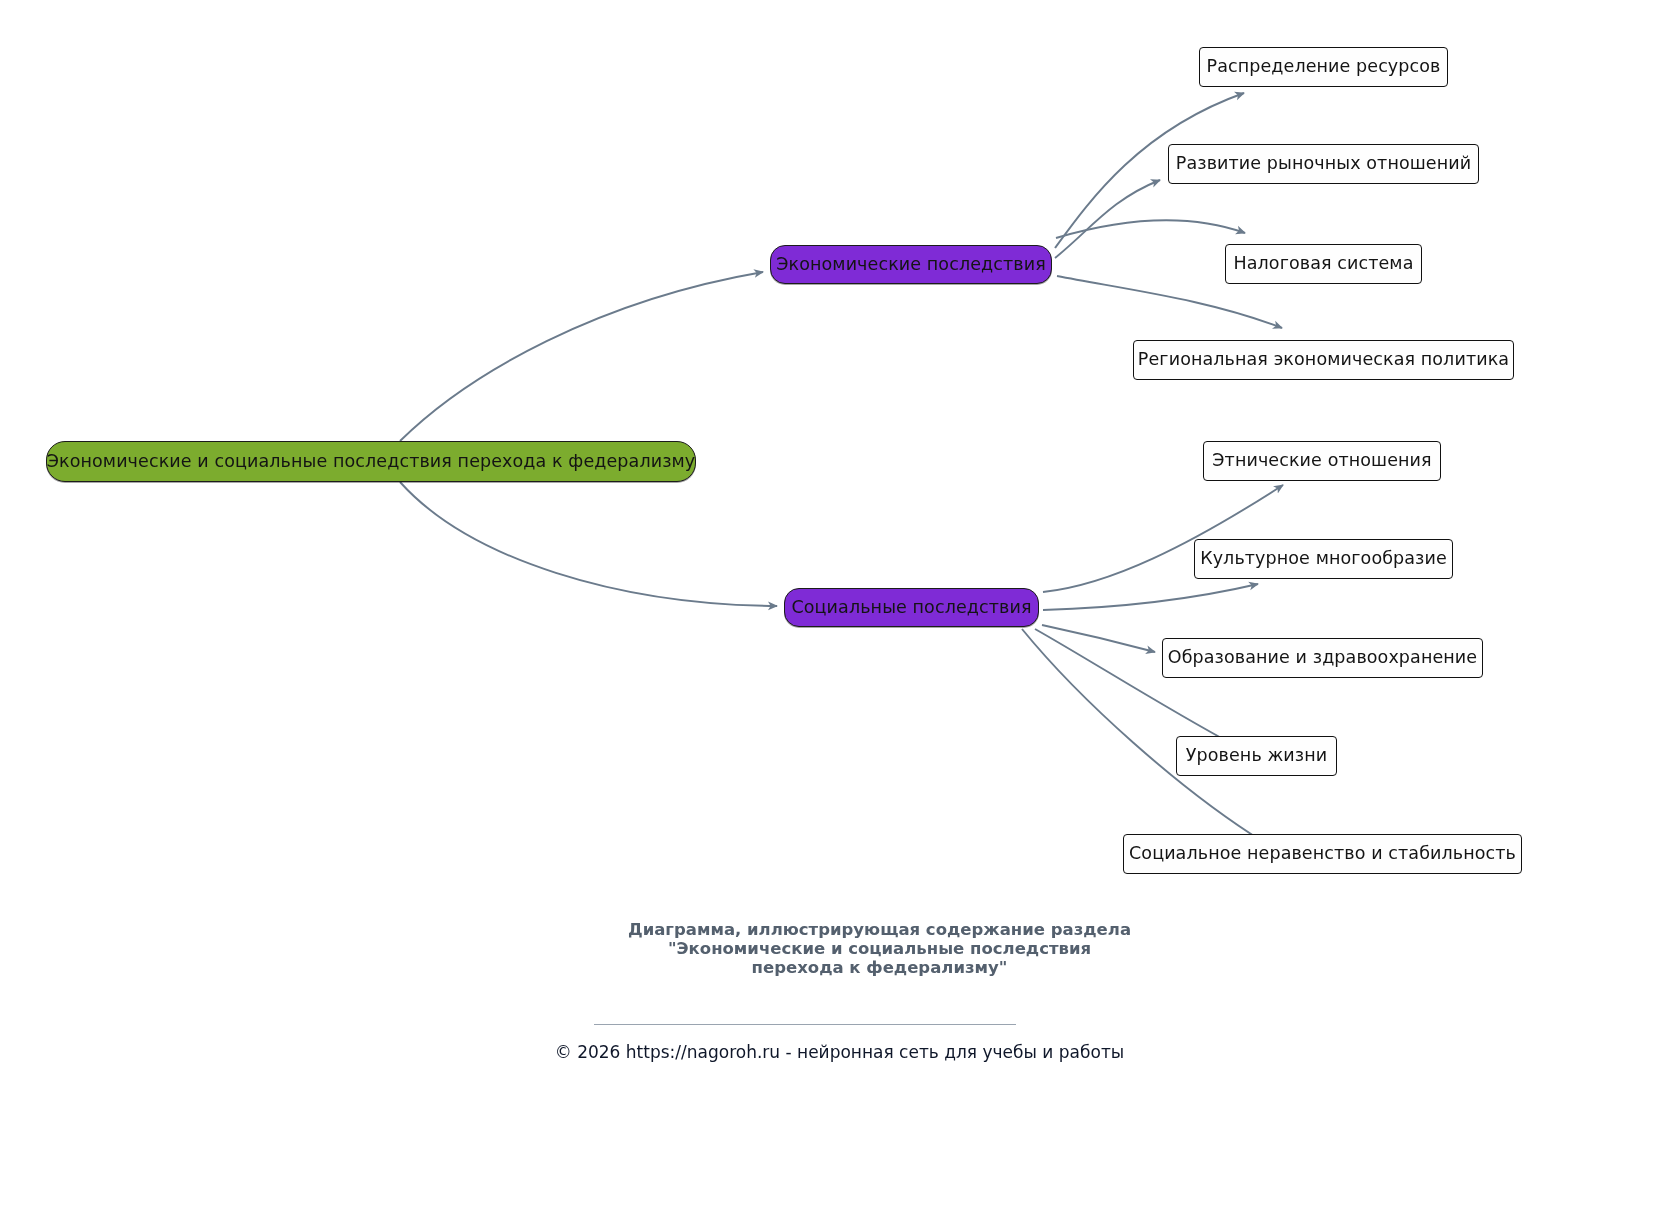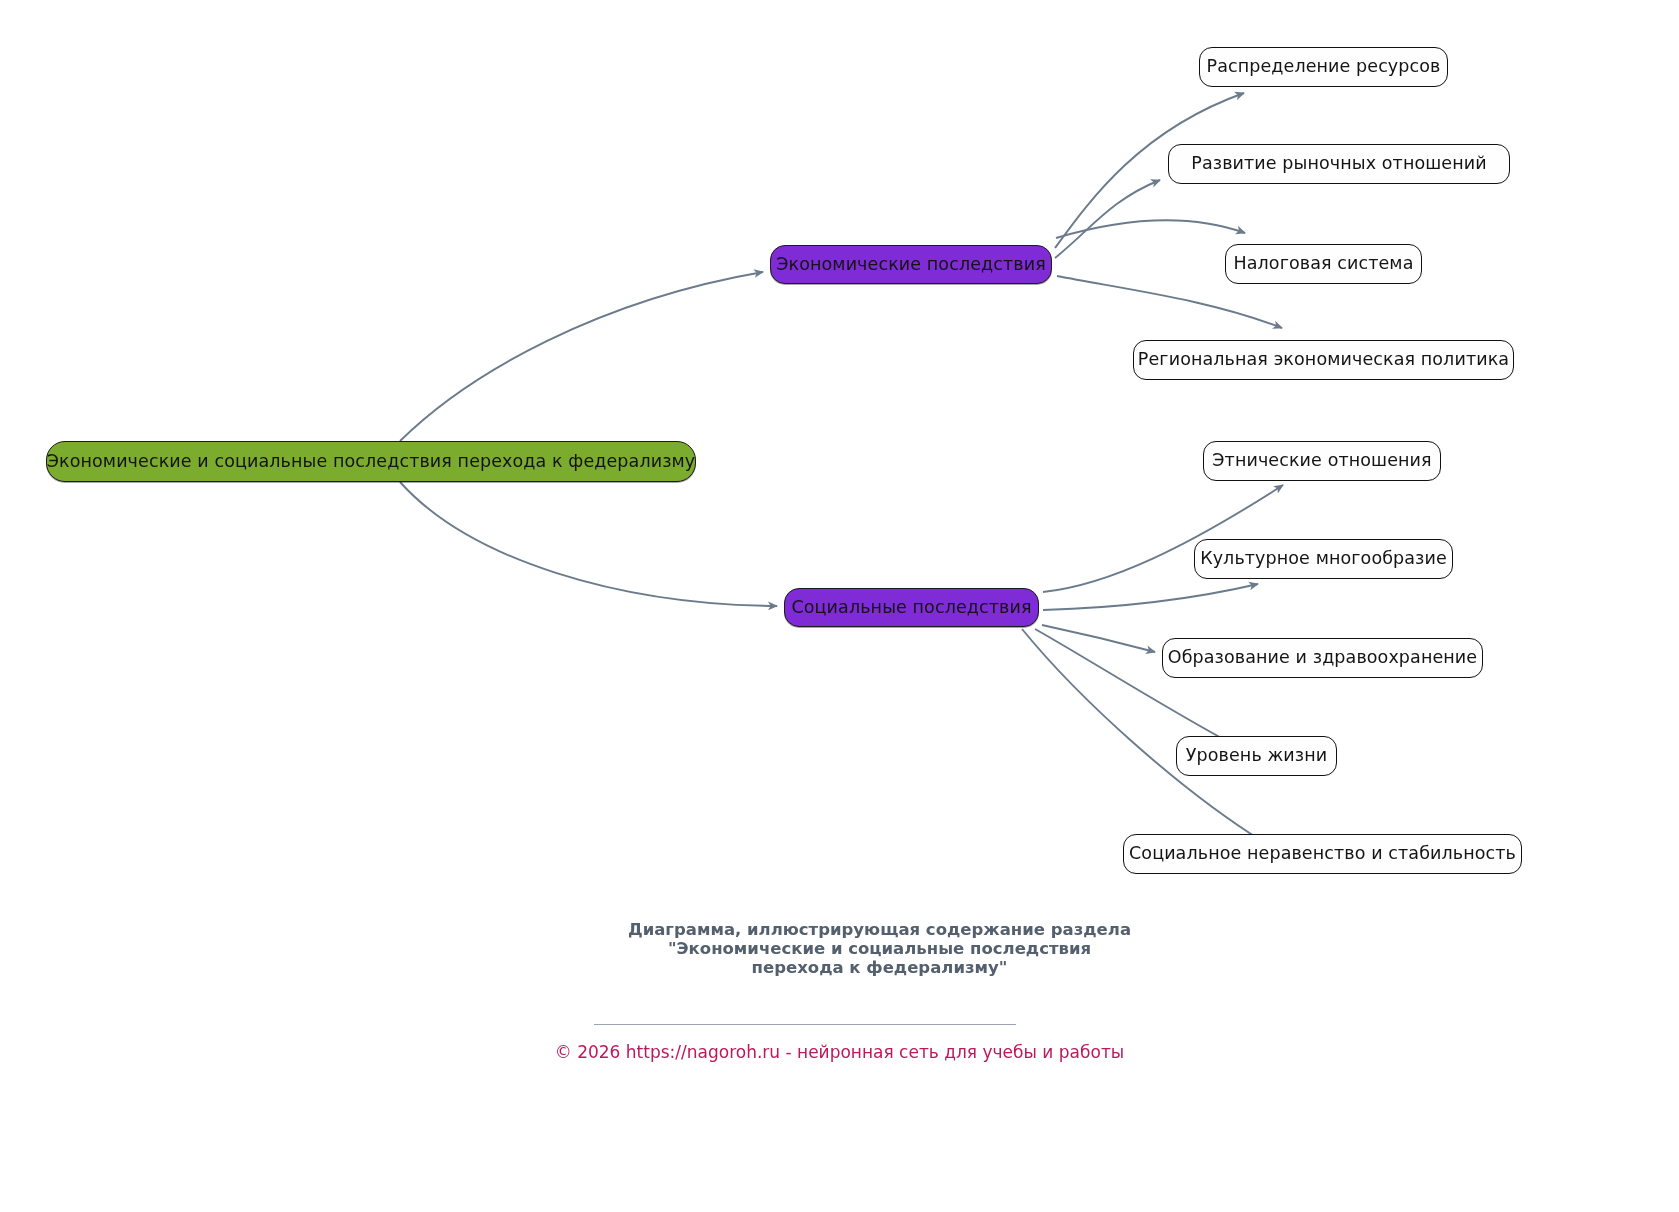--- a/index.html
+++ b/index.html
@@ -56,21 +56,21 @@
   .node-branch {
     background: #7f2bd6;
     border: 1.6px solid #1c1c1c;
     border-radius: 15px;
     box-shadow: 0 1px 0 rgba(0,0,0,0.35);
   }
 
   .node-leaf {
     background: #fefefe;
     border: 1.6px solid #111111;
-    border-radius: 13px;
+    border-radius: 4px;
   }
 
   .caption {
     position: absolute;
     left: 0;
     width: 1679px;
     text-align: center;
     font-family: "DejaVu Sans", sans-serif;
     font-weight: bold;
     font-size: 16.5px;
@@ -85,21 +85,21 @@
     background: #9aa4b0;
   }
 
   .footer {
     position: absolute;
     left: 0;
     width: 1679px;
     text-align: center;
     font-family: "DejaVu Sans", sans-serif;
     font-size: 17px;
-    color: #be185d;
+    color: #0f172a;
     white-space: pre;
   }
 </style>
 </head>
 <body>
 
 <div id="canvas">
 
   <svg class="edge-layer" viewBox="0 0 1679 1212" width="1679" height="1212" xmlns="http://www.w3.org/2000/svg">
     <defs>
@@ -126,21 +126,21 @@
     </g>
   </svg>
 
   <div class="node node-root" style="left:46px; top:441px; width:650px; height:41px;">Экономические и социальные последствия перехода к федерализму</div>
 
   <div class="node node-branch" style="left:770px; top:245px; width:282px; height:39px;">Экономические последствия</div>
 
   <div class="node node-branch" style="left:784px; top:588px; width:255px; height:39px;">Социальные последствия</div>
 
   <div class="node node-leaf" style="left:1199px; top:47px; width:249px; height:40px;">Распределение ресурсов</div>
-  <div class="node node-leaf" style="left:1168px; top:144px; width:342px; height:40px;">Развитие рыночных отношений</div>
+  <div class="node node-leaf" style="left:1168px; top:144px; width:311px; height:40px;">Развитие рыночных отношений</div>
   <div class="node node-leaf" style="left:1225px; top:244px; width:197px; height:40px;">Налоговая система</div>
   <div class="node node-leaf" style="left:1133px; top:340px; width:381px; height:40px;">Региональная экономическая политика</div>
 
   <div class="node node-leaf" style="left:1203px; top:441px; width:238px; height:40px;">Этнические отношения</div>
   <div class="node node-leaf" style="left:1194px; top:539px; width:259px; height:40px;">Культурное многообразие</div>
   <div class="node node-leaf" style="left:1162px; top:638px; width:321px; height:40px;">Образование и здравоохранение</div>
   <div class="node node-leaf" style="left:1176px; top:736px; width:161px; height:40px;">Уровень жизни</div>
   <div class="node node-leaf" style="left:1123px; top:834px; width:399px; height:40px;">Социальное неравенство и стабильность</div>
 
   <div class="caption" style="top:920px;padding-left:40px;">

